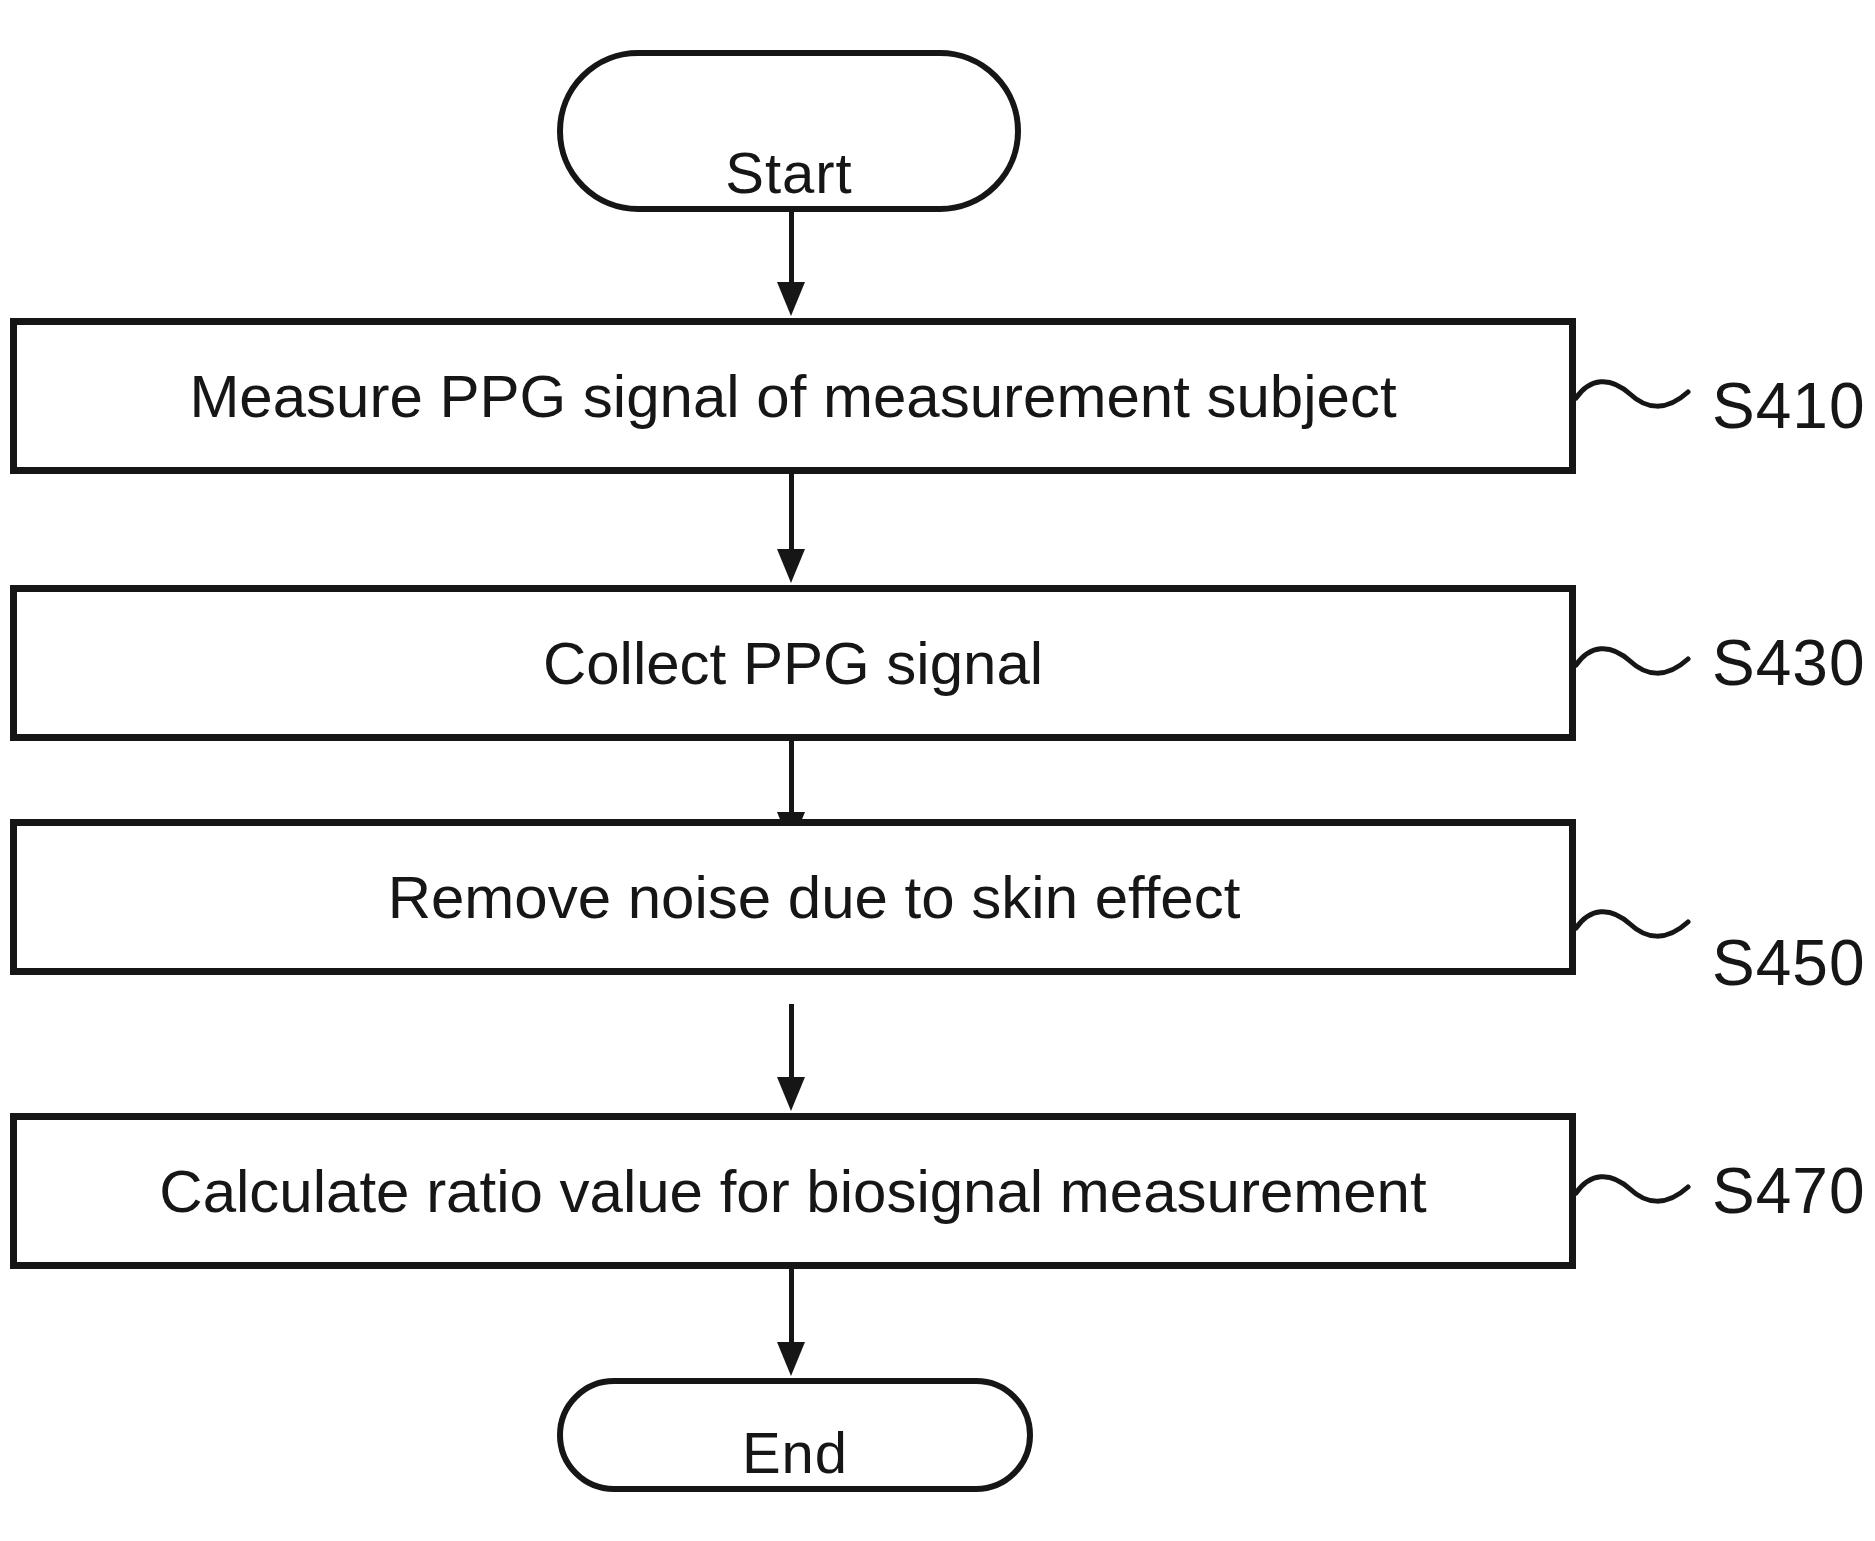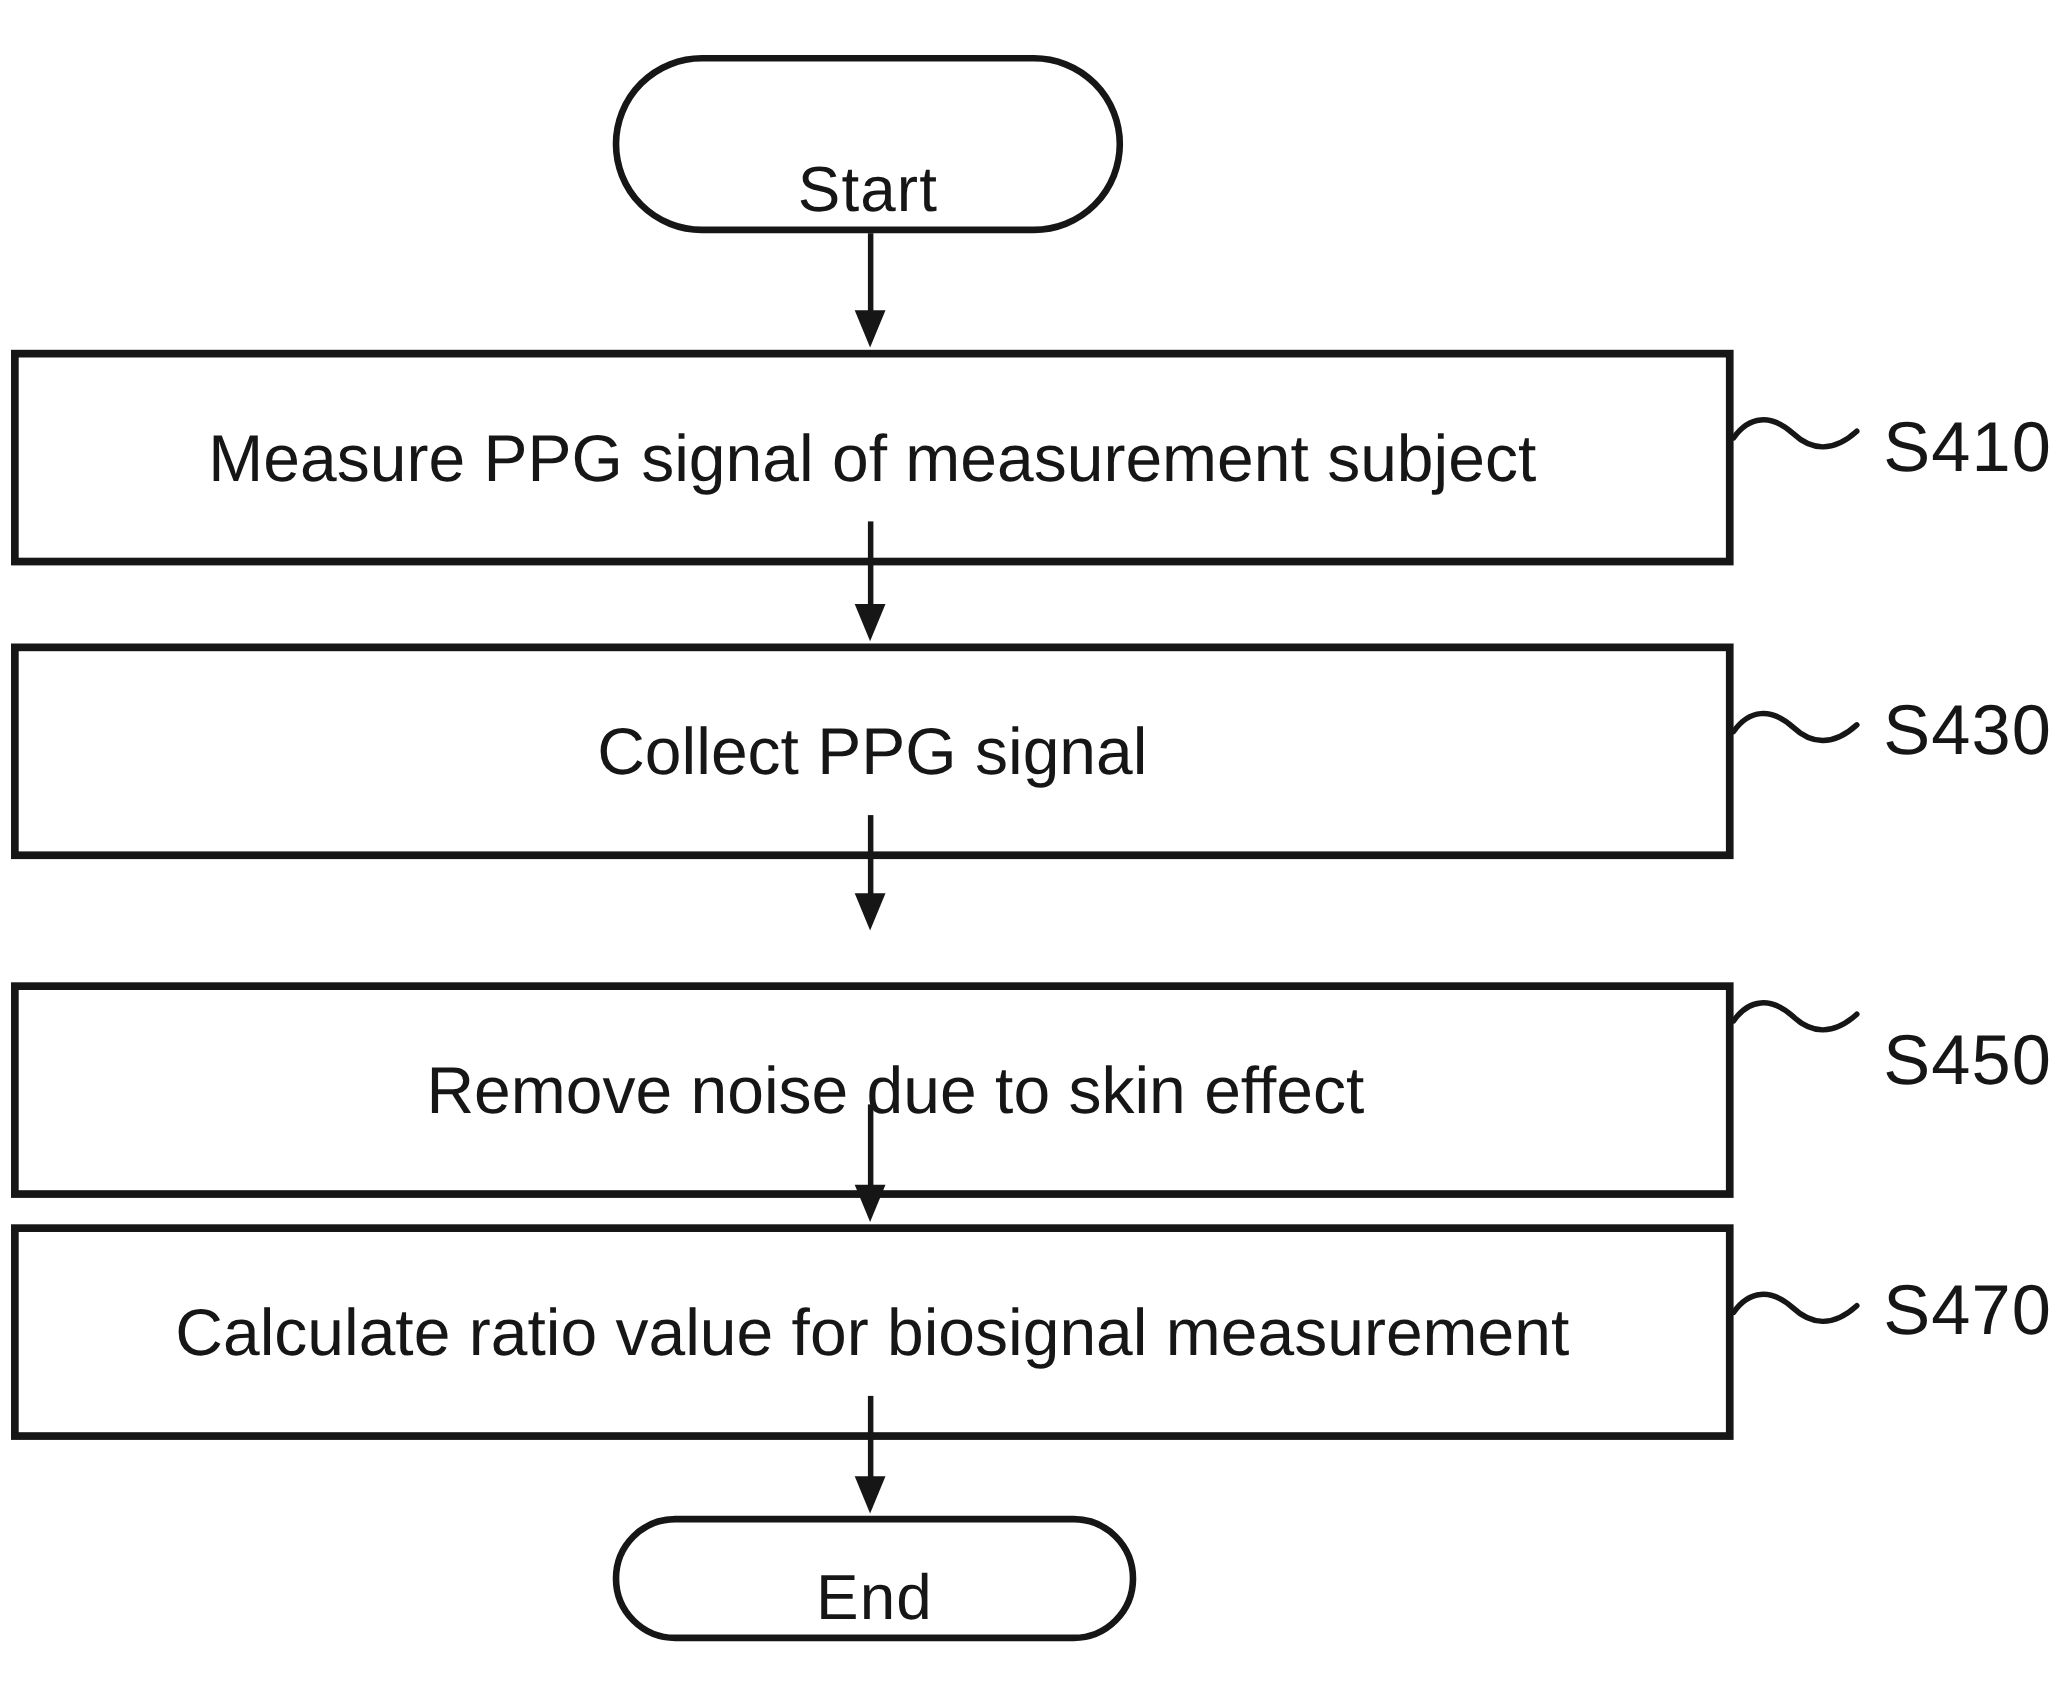--- a/index.html
+++ b/index.html
@@ -33,21 +33,21 @@
   }
   .terminal.start { left: 557px; top: 50px;  width: 464px; height: 162px; }
   .terminal.end   { left: 557px; top: 1378px; width: 476px; height: 114px; }
 
   
   .step-box {
     position: absolute;
     box-sizing: border-box;
     left: 10px;
     width: 1566px;
-    height: 196px;
+    height: 156px;
     border: 7px solid #161616;
     background: #ffffff;
     display: flex;
     align-items: center;
     justify-content: center;
     font-size: 60px;
     letter-spacing: 0px;
     white-space: nowrap;
   }
 
@@ -126,21 +126,21 @@
   <svg class="tilde" style="top:641px;" viewBox="0 0 118 44">
     <path d="M2 24 C16 4, 36 2, 56 20 C72 35, 92 38, 114 18" fill="none" stroke="#161616" stroke-width="5" stroke-linecap="round"></path>
   </svg>
   <div class="step-ref" style="top:621px;">S430</div>
 
   <div class="flow-arrow" style="top:741px;height:105px;">
     <div class="shaft" style="height:77px;"></div>
     <div class="head"></div>
   </div>
 
-  <div class="step-box" style="top:893px;padding-left:42px;">
+  <div class="step-box" style="top:819px;padding-left:42px;">
     <span>Remove noise due to skin effect</span>
   </div>
   <svg class="tilde" style="top:904px;" viewBox="0 0 118 44">
     <path d="M2 24 C16 4, 36 2, 56 20 C72 35, 92 38, 114 18" fill="none" stroke="#161616" stroke-width="5" stroke-linecap="round"></path>
   </svg>
   <div class="step-ref" style="top:921px;">S450</div>
 
   <div class="flow-arrow" style="top:1004px;height:107px;">
     <div class="shaft" style="height:79px;"></div>
     <div class="head"></div>

